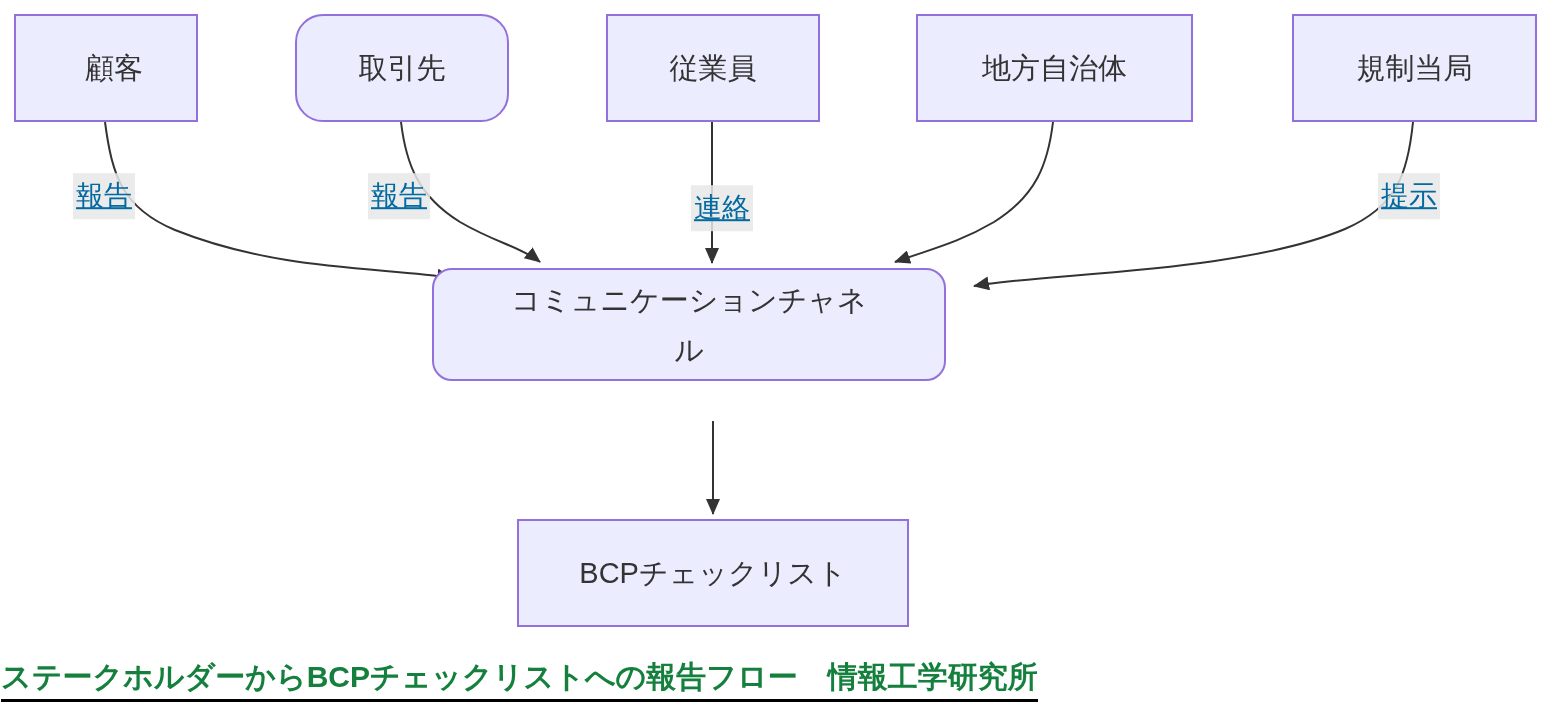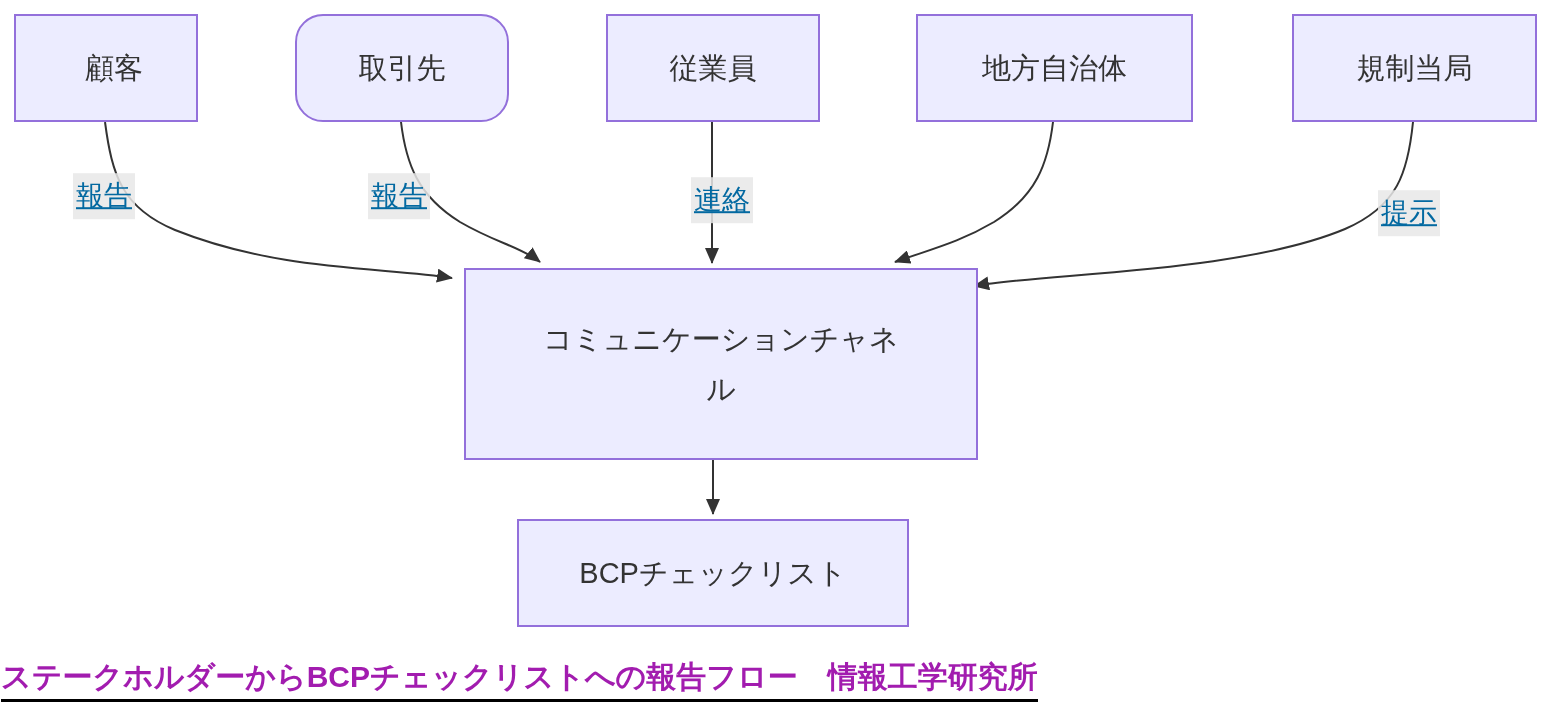--- a/index.html
+++ b/index.html
@@ -38,50 +38,50 @@
     color: #333333;
     font-size: 29px;
     line-height: 50px;
     z-index: 3;
   }
   #node-customer         { left: 14px;   top: 14px;  width: 184px; height: 108px; padding-left: 16px; }
   #node-supplier         { left: 295px;  top: 14px;  width: 214px; height: 108px; border-radius: 28px; }
   #node-employee         { left: 606px;  top: 14px;  width: 214px; height: 108px; align-items: center; }
   #node-local-government { left: 916px;  top: 14px;  width: 277px; height: 108px; }
   #node-regulator        { left: 1292px; top: 14px;  width: 245px; height: 108px; }
-  #node-channel          { left: 464px;  top: 268px; width: 514px; height: 192px; }
+  #node-channel          { left: 432px;  top: 268px; width: 514px; height: 113px; border-radius: 20px; }
   #node-bcp-checklist    { left: 517px;  top: 519px; width: 392px; height: 108px; text-align: center; }
   #node-channel .node-label { display: inline-block; max-width: 360px; }
   .edge-label {
     position: absolute;
     transform: translate(-50%, -50%);
     background: rgba(232,232,232,0.85);
     color: #0369a1;
     font-size: 28px;
     line-height: 1.2;
     padding: 6px 3px;
     white-space: nowrap;
     z-index: 4;
     text-align: center;
     text-decoration: underline;
   }
   #edge-label-customer         { left: 104px;  top: 196px; }
   #edge-label-supplier         { left: 399px;  top: 196px; }
-  #edge-label-employee         { left: 722px;  top: 200px; }
+  #edge-label-employee         { left: 722px;  top: 208px; }
   #edge-label-local-government { left: 1053px; top: 196px; }
-  #edge-label-regulator        { left: 1409px; top: 196px; margin-top: 17px; }
+  #edge-label-regulator        { left: 1409px; top: 196px; }
   #caption {
     position: absolute;
     left: 1px;
     top: 658px;
     z-index: 5;
   }
   #caption .caption-text {
     display: inline-block;
-    color: #a21caf;
+    color: #15803d;
     font-size: 30px;
     font-weight: 700;
     line-height: 1.25;
     border-bottom: 3px solid #000000;
     padding-bottom: 3px;
     white-space: nowrap;
   }
 </style>
 </head>
 <body>

